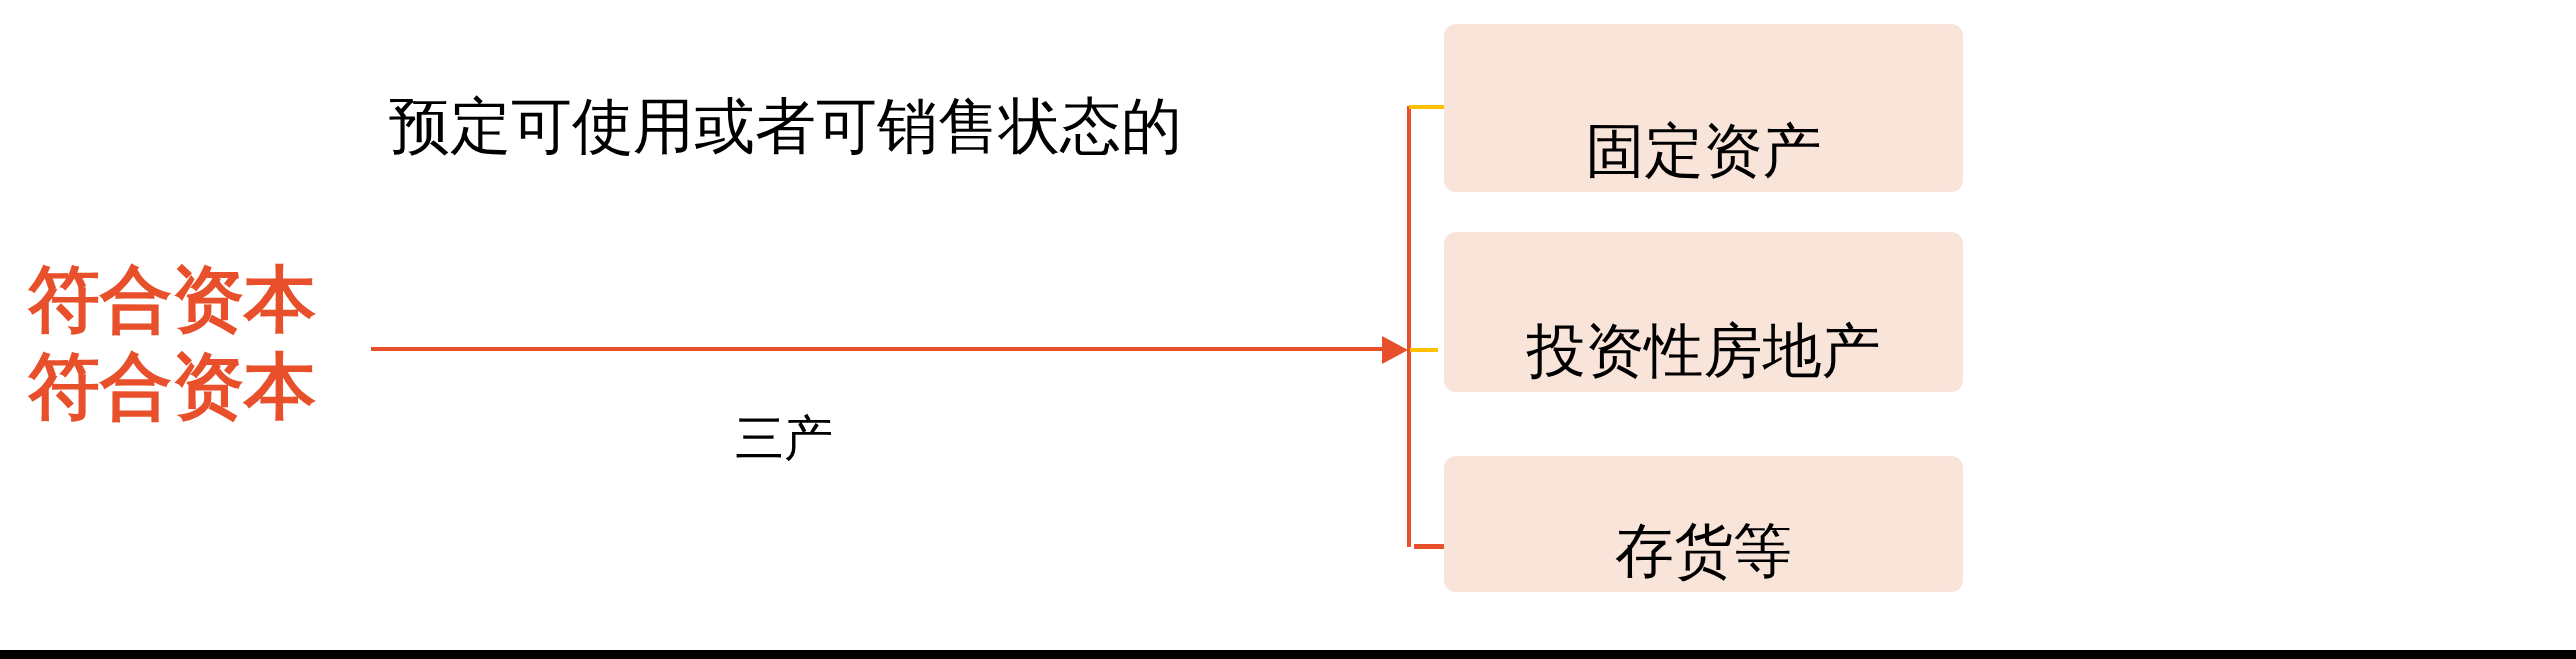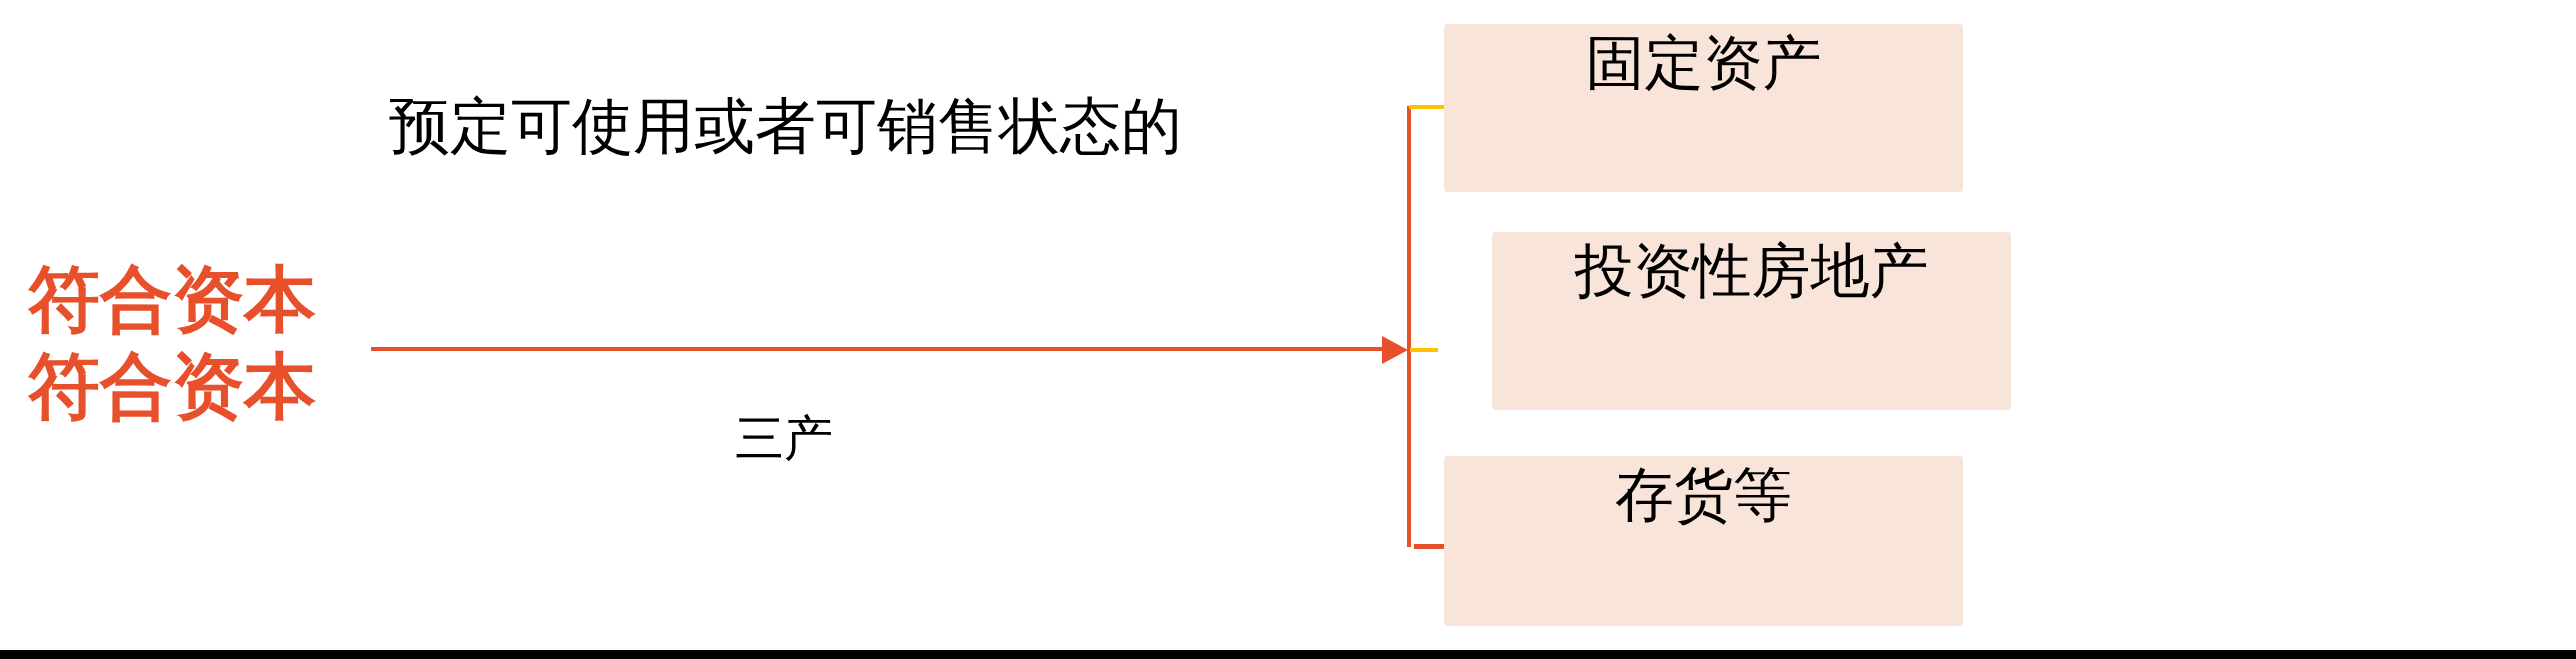--- a/index.html
+++ b/index.html
@@ -103,31 +103,31 @@
     height: 4.7px;
     background: var(--connector-red, #E8502B);
   }
 
   
   .branch-box {
     position: absolute;
     left: 1444px;
     width: 519px;
     background: var(--box-fill, #F9E4DA);
-    border-radius: 4px;
+    border-radius: 12px;
     display: flex;
-    align-items: flex-start;
+    align-items: flex-end;
     justify-content: center;
     font-size: 59px;
     color: var(--body-text, #000000);
     white-space: nowrap;
   }
   .box-1 { top: 23.6px;  height: 168px; }
-  .box-2 { top: 232px; height: 178px; margin-left: 48px; }
-  .box-3 { top: 456px; height: 170px; }
+  .box-2 { top: 232px; height: 160px; }
+  .box-3 { top: 456px; height: 136px; }
 
   
   .bottom-bar {
     position: absolute;
     left: 0;
     top: 650px;
     width: 2576px;
     height: 9.5px;
     background: var(--bottom-bar, #000000);
   }

